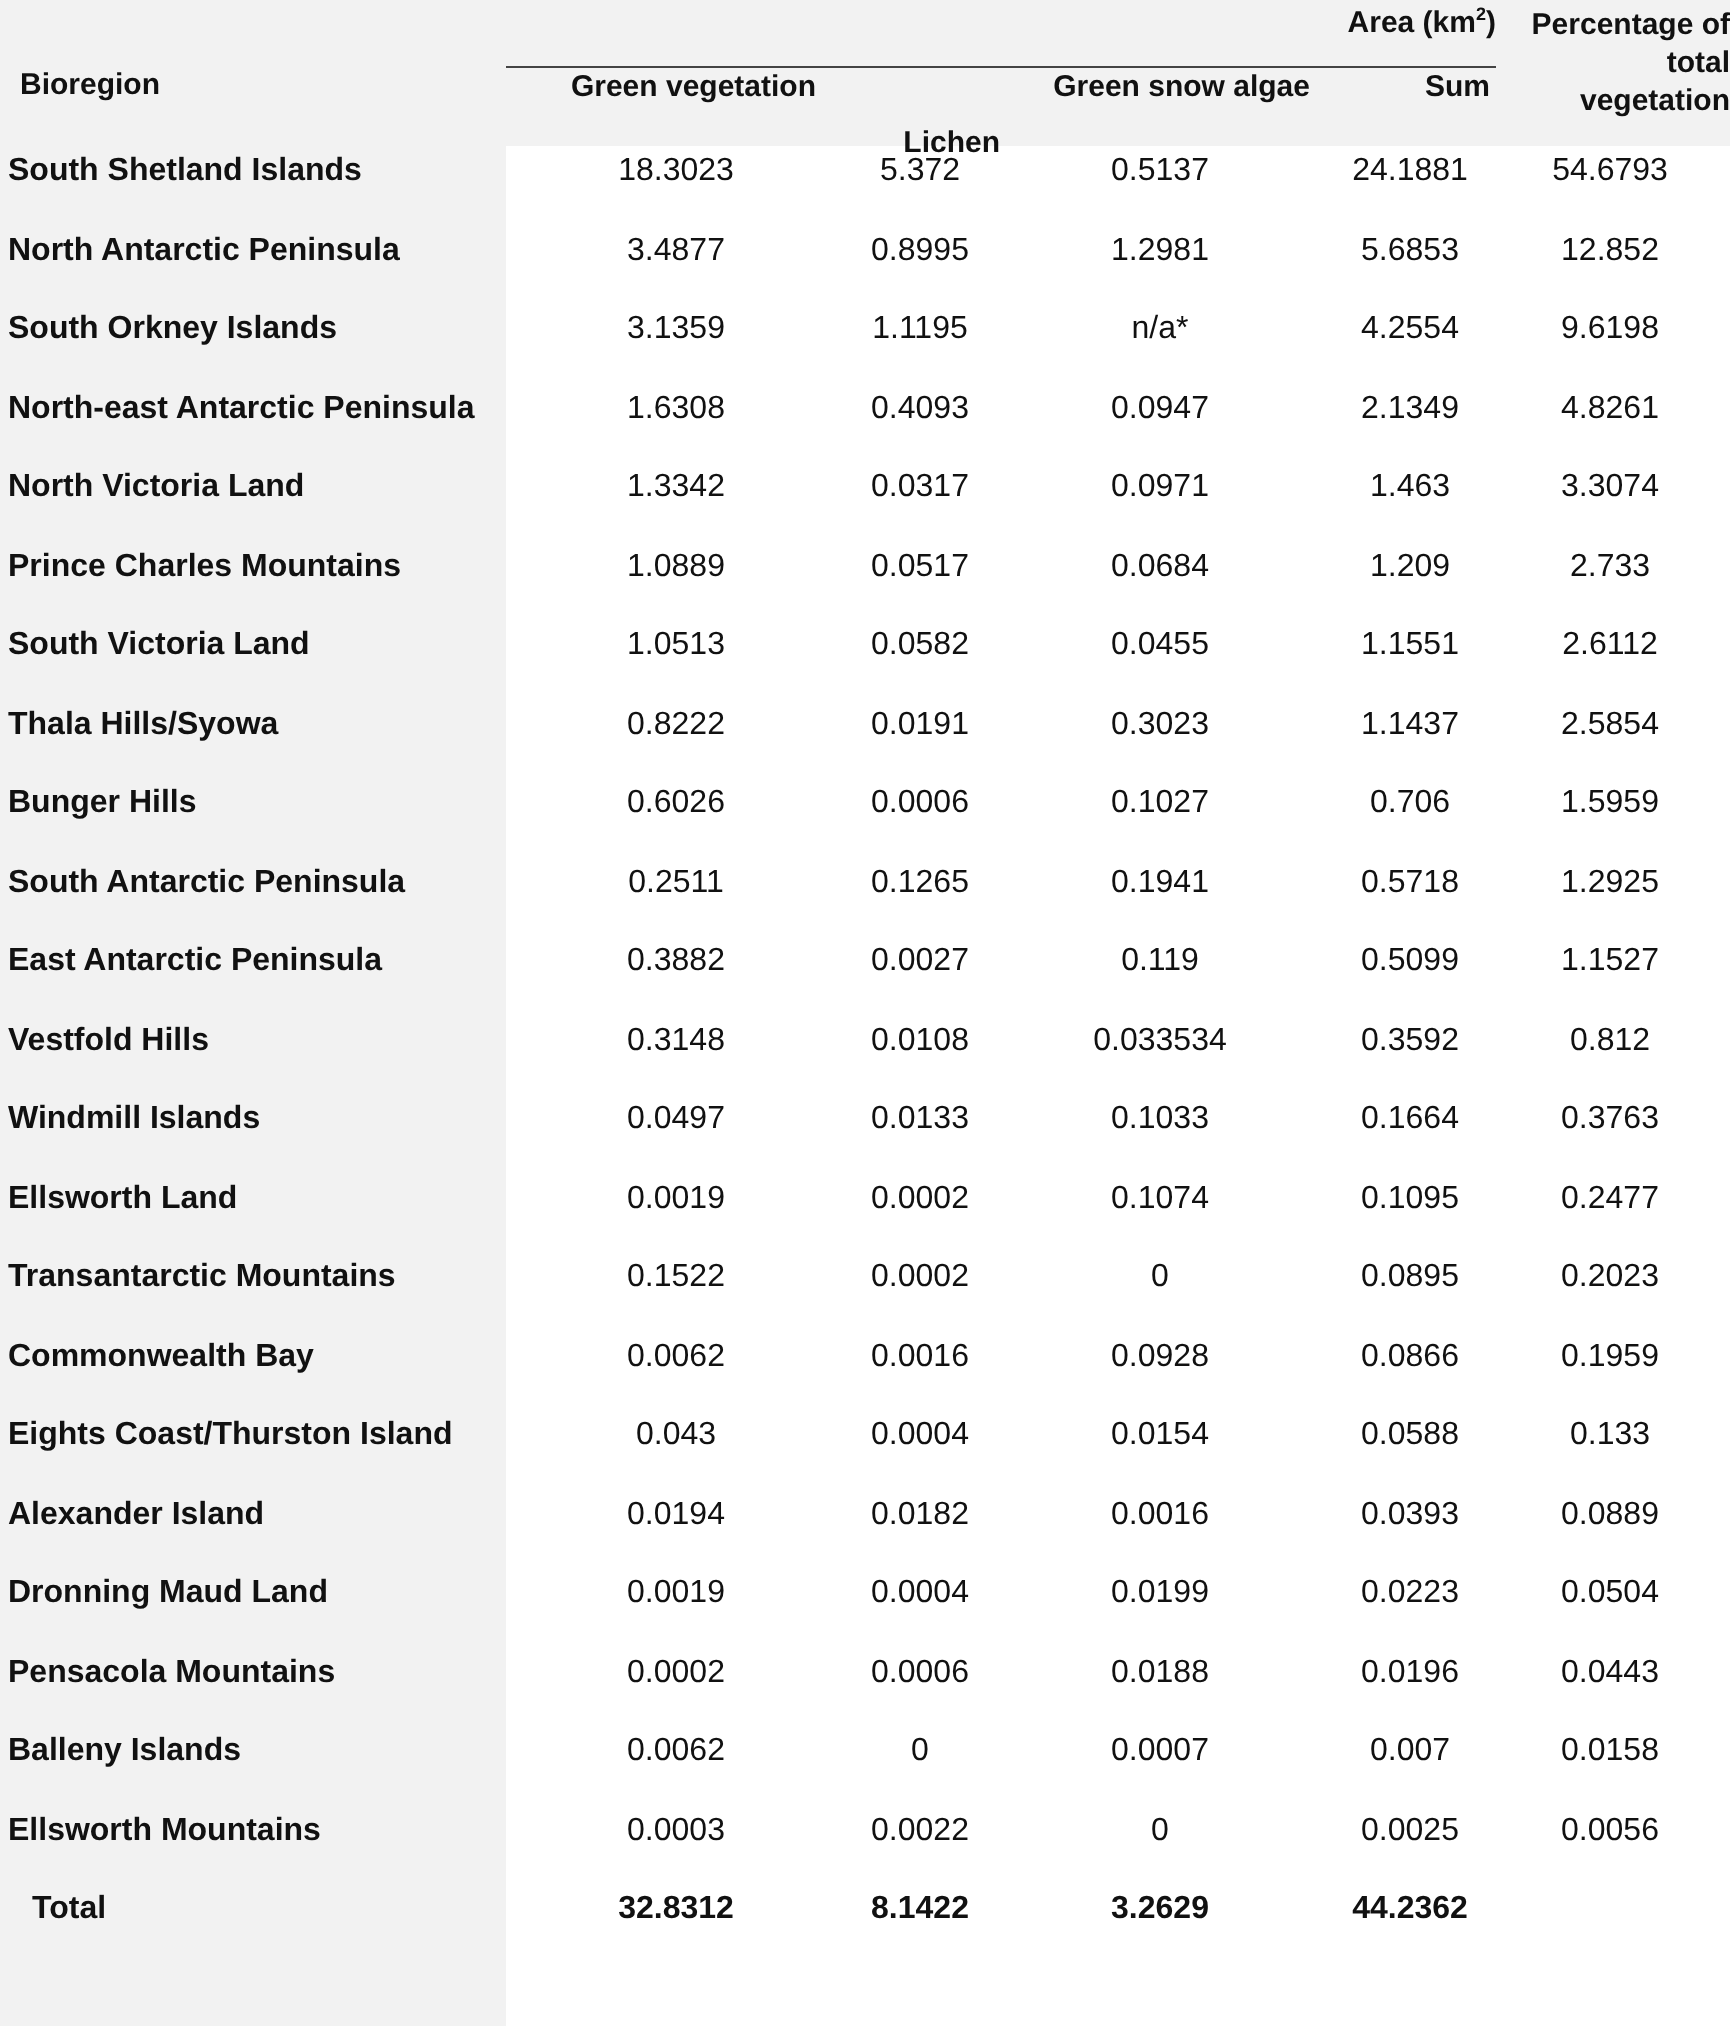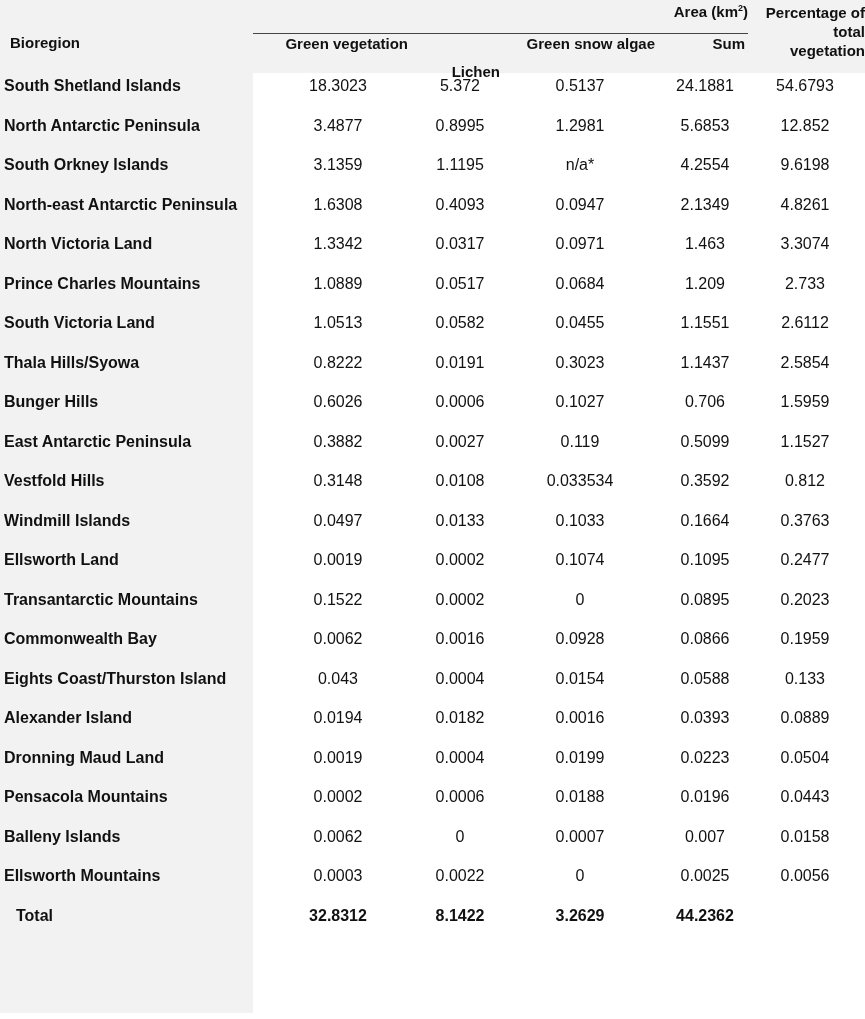--- a/index.html
+++ b/index.html
@@ -130,20 +130,28 @@
     </div>
     <div class="row">
       <div class="c name">Bunger Hills</div>
       <div class="c g">0.6026</div>
       <div class="c l">0.0006</div>
       <div class="c s">0.1027</div>
       <div class="c m">0.706</div>
       <div class="c p">1.5959</div>
     </div>
     <div class="row">
+      <div class="c name">South Antarctic Peninsula</div>
+      <div class="c g">0.2511</div>
+      <div class="c l">0.1265</div>
+      <div class="c s">0.1941</div>
+      <div class="c m">0.5718</div>
+      <div class="c p">1.2925</div>
+    </div>
+    <div class="row">
       <div class="c name">East Antarctic Peninsula</div>
       <div class="c g">0.3882</div>
       <div class="c l">0.0027</div>
       <div class="c s">0.119</div>
       <div class="c m">0.5099</div>
       <div class="c p">1.1527</div>
     </div>
     <div class="row">
       <div class="c name">Vestfold Hills</div>
       <div class="c g">0.3148</div>

